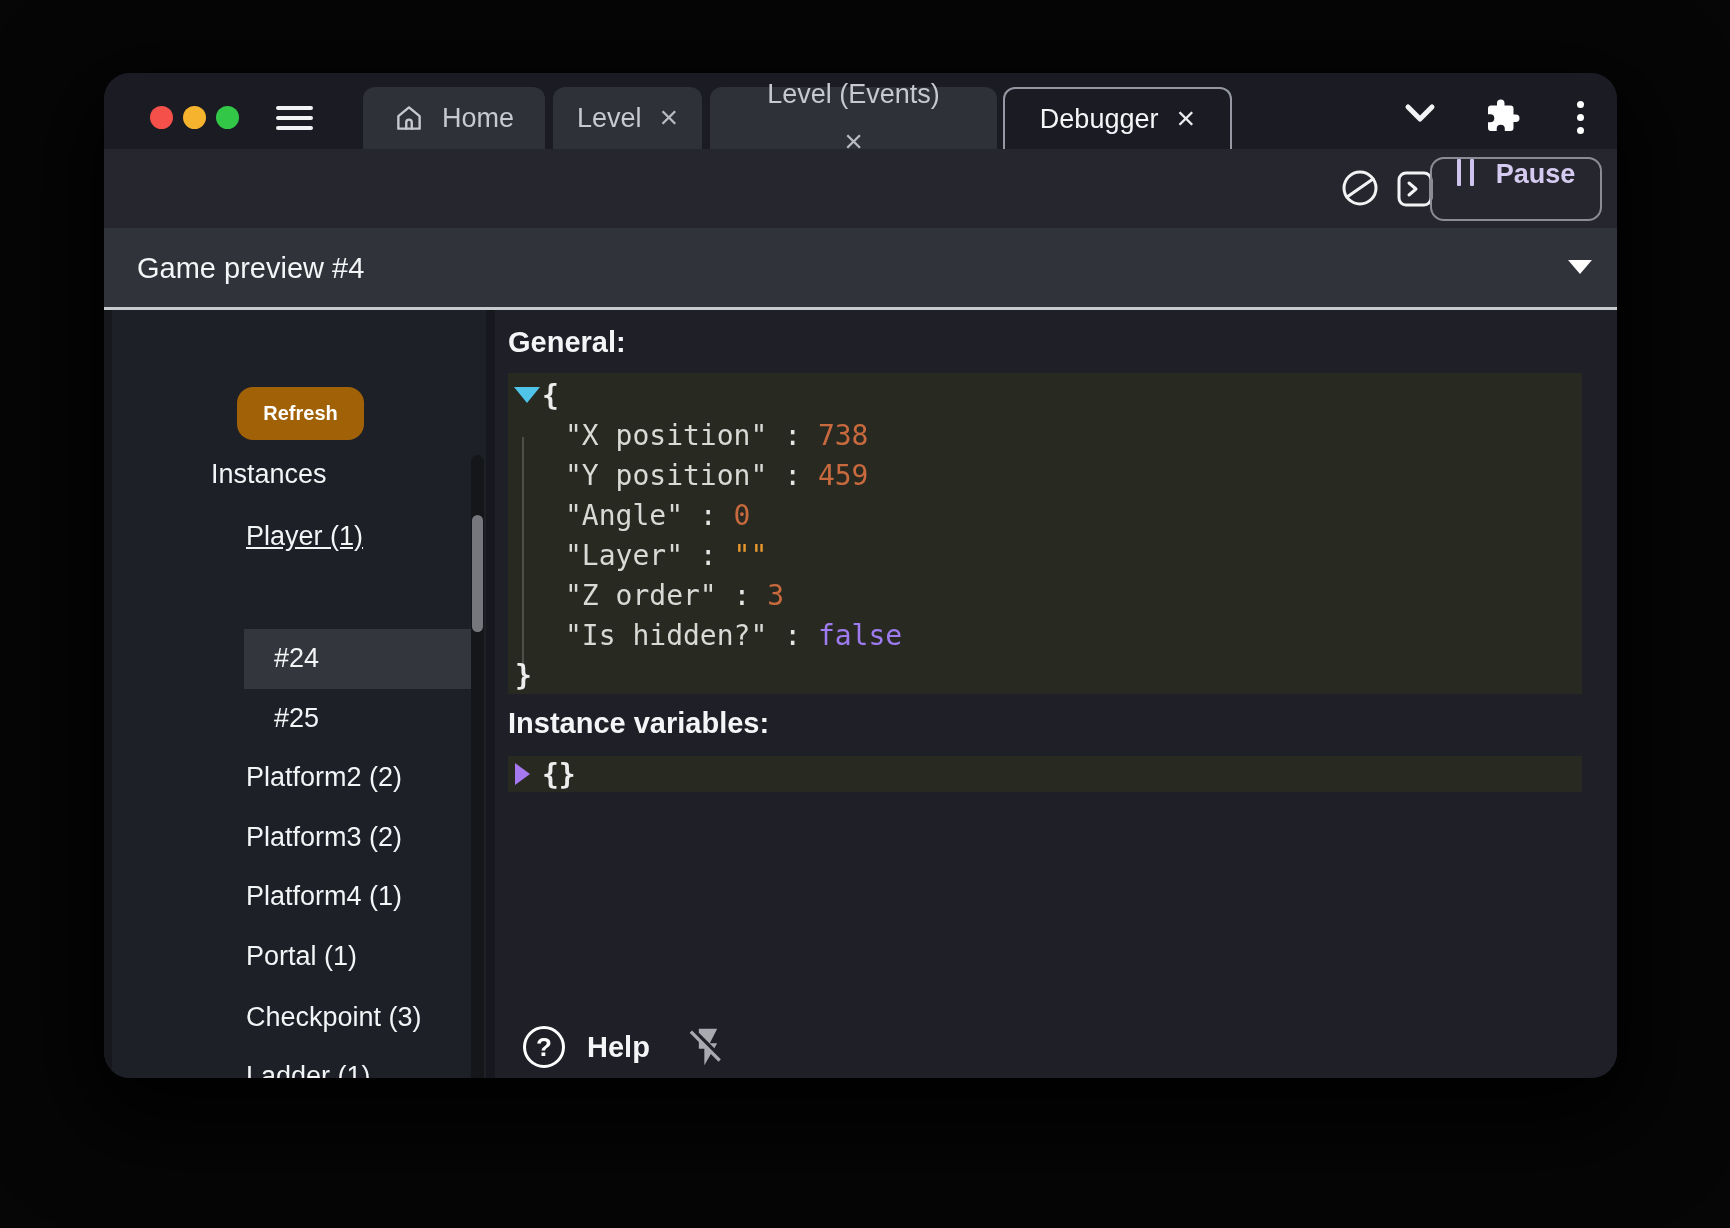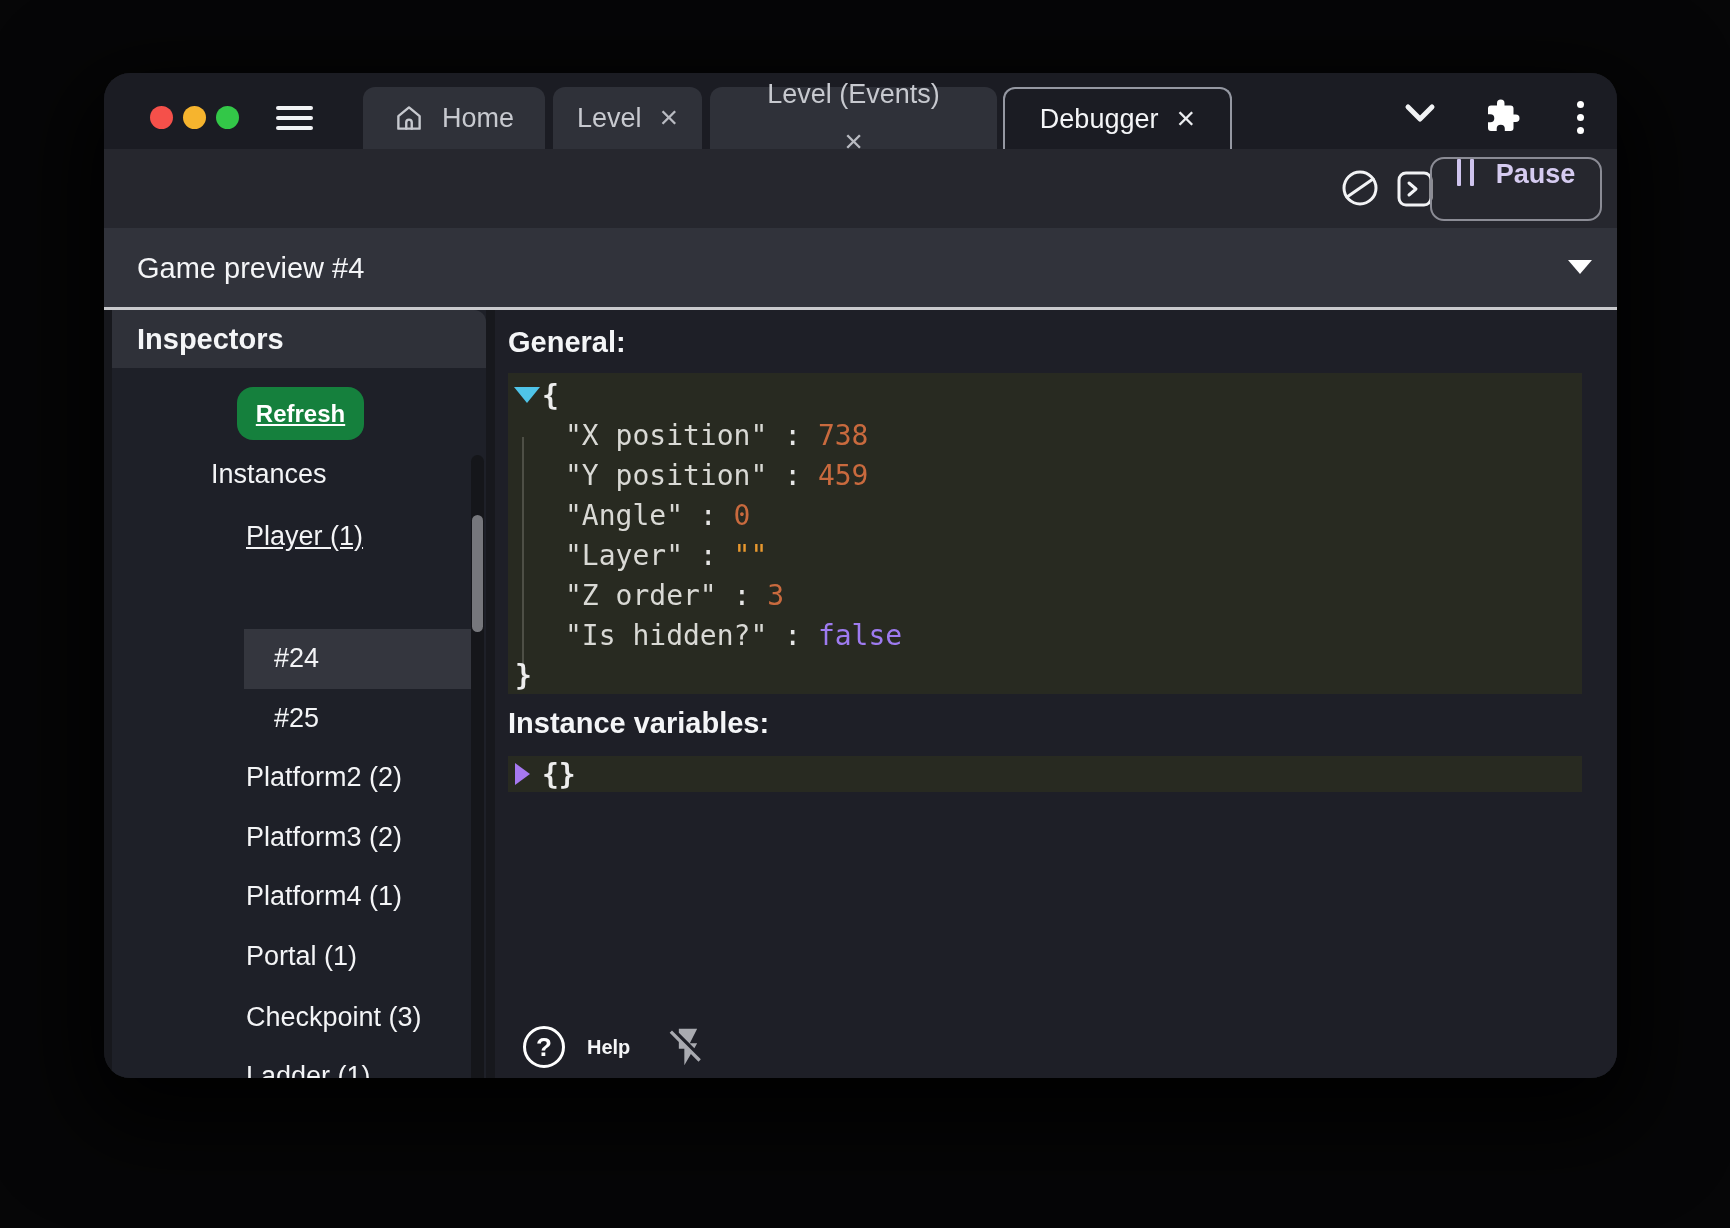--- a/index.html
+++ b/index.html
@@ -57,22 +57,22 @@
                    border-left:12px solid transparent; border-right:12px solid transparent; border-top:14px solid #fff; }
   .white-line { position:absolute; left:0; top:234px; width:100%; height:3px; background:#c9cacd; }
 
   
   .content { position:absolute; left:0; top:237px; width:100%; height:768px; background:#17181d; }
 
   .sidebar { position:absolute; left:8px; top:0; width:374px; height:768px; background:#1e2028; }
   .sb-header { position:absolute; left:0; top:0; width:100%; height:58px; background:#2f3139; border-radius:0 12px 0 0; }
   .sb-header span { position:absolute; left:25px; top:13px; color:#f4f5f7; font-size:29px; font-weight:700; }
   .refresh-btn { position:absolute; left:125px; top:77px; width:127px; height:53px; border:none;
-                 background:#15803d; color:#ffffff; font-size:24px; font-weight:700;
-                 font-family:"Liberation Sans", sans-serif; border-radius:16px; cursor:pointer;text-decoration:underline; }
+                 background:#a16207; color:#ffffff; font-size:20px; font-weight:700;
+                 font-family:"Liberation Sans", sans-serif; border-radius:16px; cursor:pointer; }
   .tree-item { position:absolute; height:44px; left:0; width:359px; display:flex; align-items:center;
                color:#f3f4f6; font-size:27px; cursor:pointer; }
   .lvl-0 { padding-left:99px; }
   .lvl-1 { padding-left:134px; }
   .lvl-2 { padding-left:162px; }
   .sel-row { position:absolute; left:132px; top:319px; width:227px; height:60px; background:#34363e; }
   .sb-track { position:absolute; left:359px; top:145px; width:13px; height:623px; background:#15161a; border-radius:7px 7px 0 0; }
   .sb-thumb { position:absolute; left:360px; top:205px; width:11px; height:117px; background:#76777c; border-radius:6px; cursor:pointer; }
 
   .main { position:absolute; left:391px; top:0; width:1122px; height:768px; background:#1e1f27; }
@@ -99,21 +99,21 @@
   .v-str  { color:#e8982f; }
   .v-bool { color:#9e7bf0; }
   .brace-close { padding-left:7px; font-weight:700; }
   .ivars-line { height:36px; }
   .ivars-val { margin-left:34px; font-weight:700; }
 
   .help-row { position:absolute; left:28px; top:711px; height:52px; display:flex; align-items:center; gap:22px; }
   .help-circle { width:42px; height:42px; border:3.5px solid #fff; border-radius:50%;
                  display:flex; align-items:center; justify-content:center;
                  color:#fff; font-size:26px; font-weight:700; cursor:pointer; }
-  .help-label { color:#f4f5f7; font-size:20px; font-weight:700; }
+  .help-label { color:#f4f5f7; font-size:29px; font-weight:700; }
   .flash-ic { margin-left:14px; cursor:default; }
 </style>
 </head>
 <body>
 
 <div class="stage">
   <div class="window">
 
     <div class="titlebar">
       <div class="traffic t-red"></div>
@@ -181,23 +181,20 @@
 
     <div class="previewbar">
       <span class="preview-title">Game preview #4</span>
       <span class="preview-caret"></span>
     </div>
     <div class="white-line"></div>
 
     <div class="content">
 
       <div class="sidebar">
-        <div class="sb-header">
-          <span>Inspectors</span>
-        </div>
         <button class="refresh-btn">Refresh</button>
 
         <div class="sel-row"></div>
 
         <div class="tree-item lvl-0" style="top:142px;">Instances</div>
         <div class="tree-item lvl-1" style="top:204px;text-decoration:underline;">Player (1)</div>
         <div class="tree-item lvl-2" style="top:326px;">#24</div>
         <div class="tree-item lvl-2" style="top:386px;">#25</div>
         <div class="tree-item lvl-1" style="top:445px;">Platform2 (2)</div>
         <div class="tree-item lvl-1" style="top:505px;">Platform3 (2)</div>

